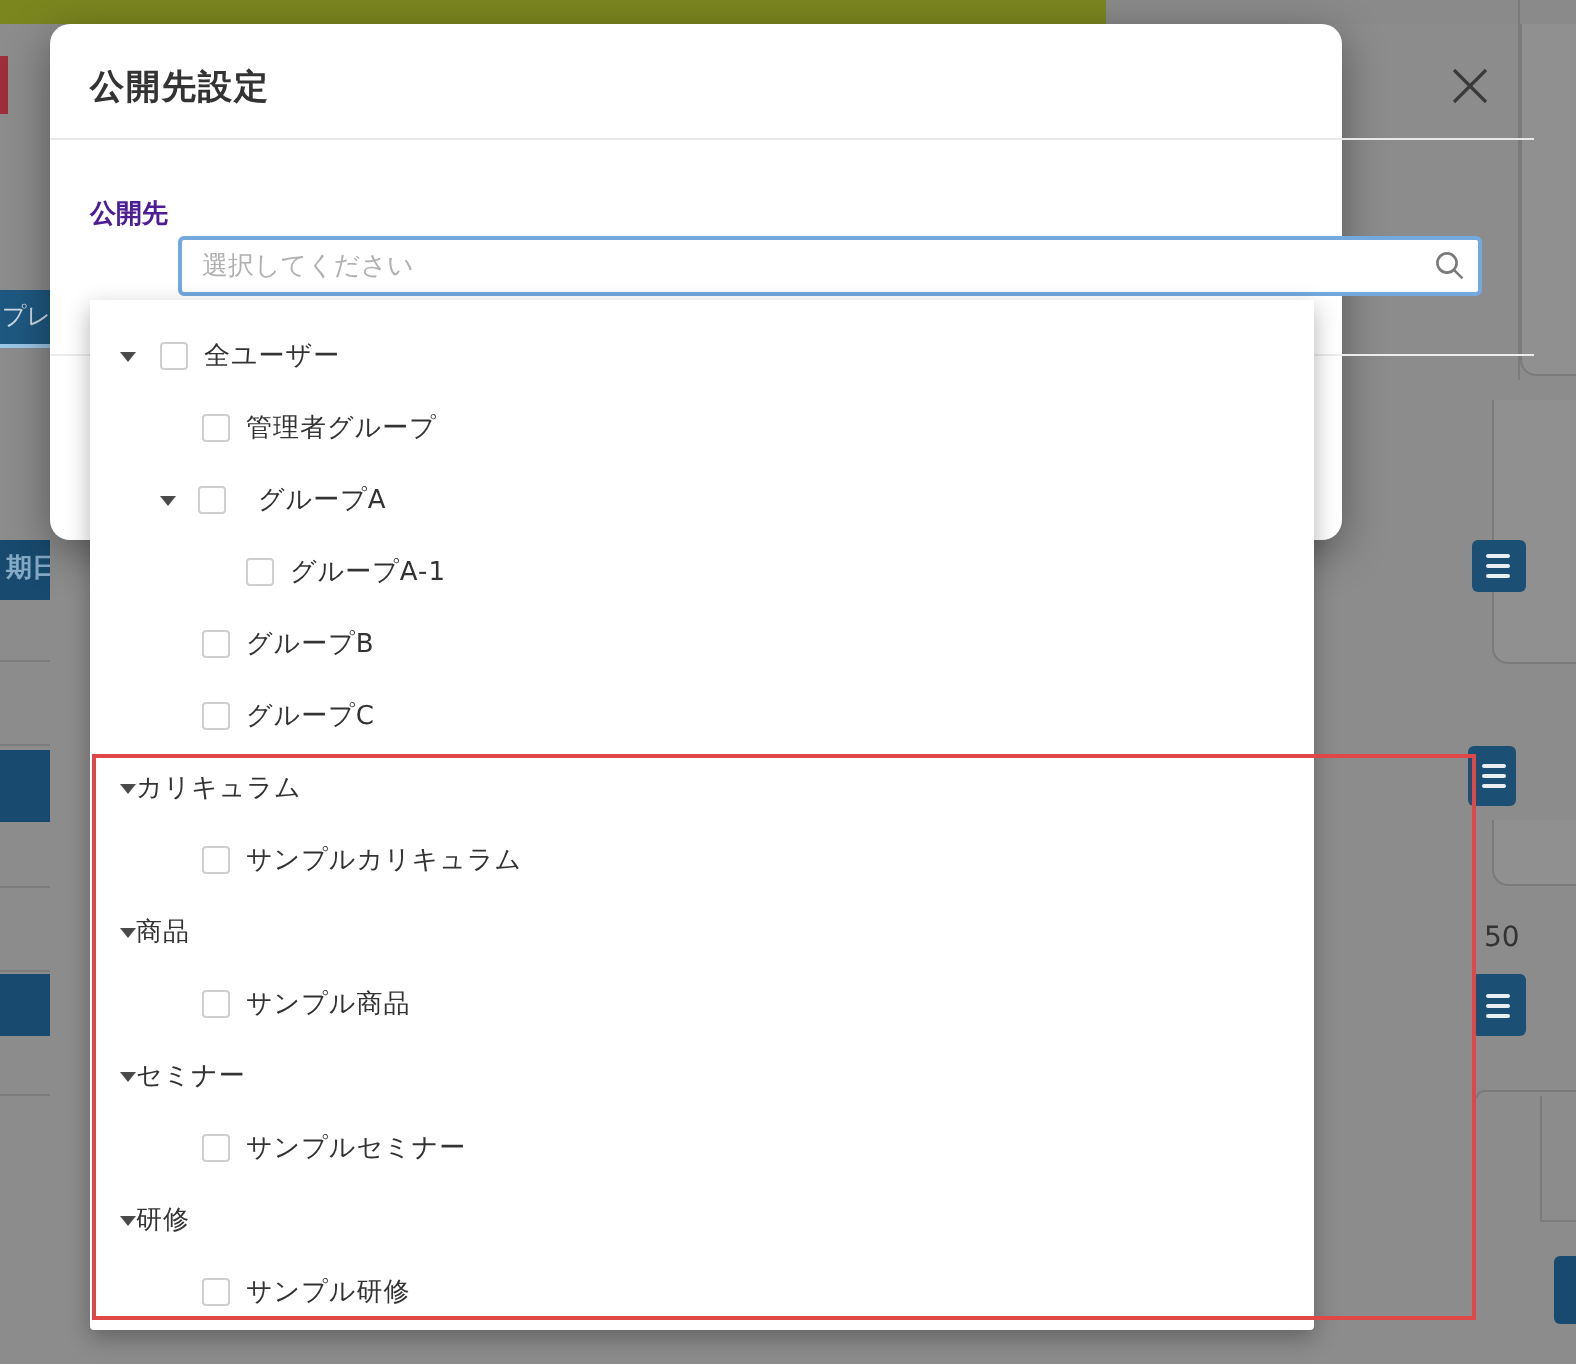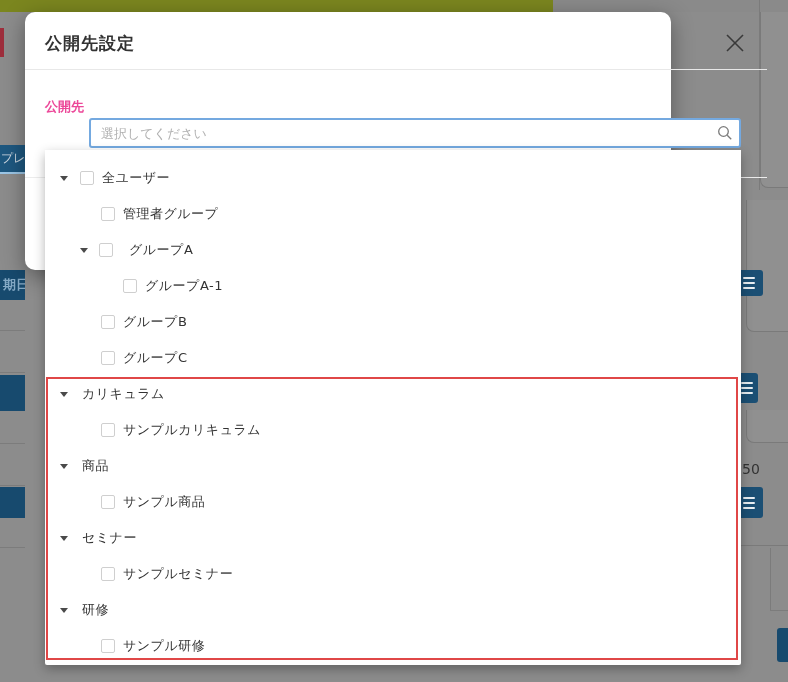--- a/index.html
+++ b/index.html
@@ -31,45 +31,45 @@
                       border-radius:1px; }
   .bg-count { color:#333; font-size:14px; }
 
   
   .modal { left:25px; top:12px; width:646px; height:258px; background:#fff;
            border-radius:10px; box-shadow:0 6px 22px rgba(0,0,0,.38); }
   .modal-title { left:20px; top:20px; font-size:17px; font-weight:bold;
                  color:#333; letter-spacing:1px; }
   .modal-close { left:697px; top:18px; width:26px; height:26px; cursor:pointer; }
   .modal-hdiv { left:0; top:57px; width:742px; height:1px; background:#e8e8e8; }
-  .field-label { left:20px; top:86px; font-size:13px; font-weight:bold; color:#ec4899; }
+  .field-label { left:20px; top:86px; font-size:13px; font-weight:bold; color:#4c1d95; }
   .search-box { left:20px; top:106px; width:696px; height:30px;padding-left:44px; }
   .search-input { width:100%; height:100%; border:2px solid #74a9e0; border-radius:3px;
                   font-size:13px; color:#333; padding:0 30px 0 10px; outline:none;
                   font-family:inherit; background:#fff; }
   .search-input::placeholder { color:#b0b0b0; }
   .search-ico { position:absolute; right:8px; top:7px; width:16px; height:16px; }
   .modal-fdiv { left:0; top:165px; width:742px; height:1px; background:#ececec; }
   .modal-primary { right:22px; top:195px; width:90px; height:36px;
                    background:#1f6cc9; border-radius:4px; }
 
   
-  .panel { left:45px; top:150px; width:696px; height:515px; background:#fff;
+  .panel { left:45px; top:150px; width:612px; height:515px; background:#fff;
            border-radius:0 0 2px 2px; box-shadow:0 4px 12px rgba(0,0,0,.30);
            padding-top:10px; }
   .trow { height:36px; display:flex; align-items:center; }
   .caret { width:0; height:0; border-left:4px solid transparent;
            border-right:4px solid transparent; border-top:5px solid #4a4a4a;
            flex:none; }
   .cb { width:14px; height:14px; border:1px solid #cfcfcf; border-radius:2px;
         background:#fff; flex:none; }
   .tlabel { font-size:13px; color:#333; letter-spacing:.5px; white-space:nowrap; }
   
   .r-a0c .caret{margin-left:15px;} .r-a0c .cb{margin-left:12px;} .r-a0c .tlabel{margin-left:8px;}
-  .r-a0  .caret{margin-left:15px;} .r-a0  .tlabel{margin-left:14px;}
+  .r-a0  .caret{margin-left:15px;} .r-a0  .tlabel{}
   .r-a1c .caret{margin-left:35px;} .r-a1c .cb{margin-left:11px;} .r-a1c .tlabel{margin-left:16px;}
   .r-c1  .cb{margin-left:56px;}    .r-c1  .tlabel{margin-left:8px;}
   .r-c2  .cb{margin-left:78px;}    .r-c2  .tlabel{margin-left:8px;}
   .red-rect { left:1px; top:227px; width:692px; height:283px;
               border:2px solid #e04747; pointer-events:none; }
 </style>
 </head>
 <body>
 
 <div class="stage">

